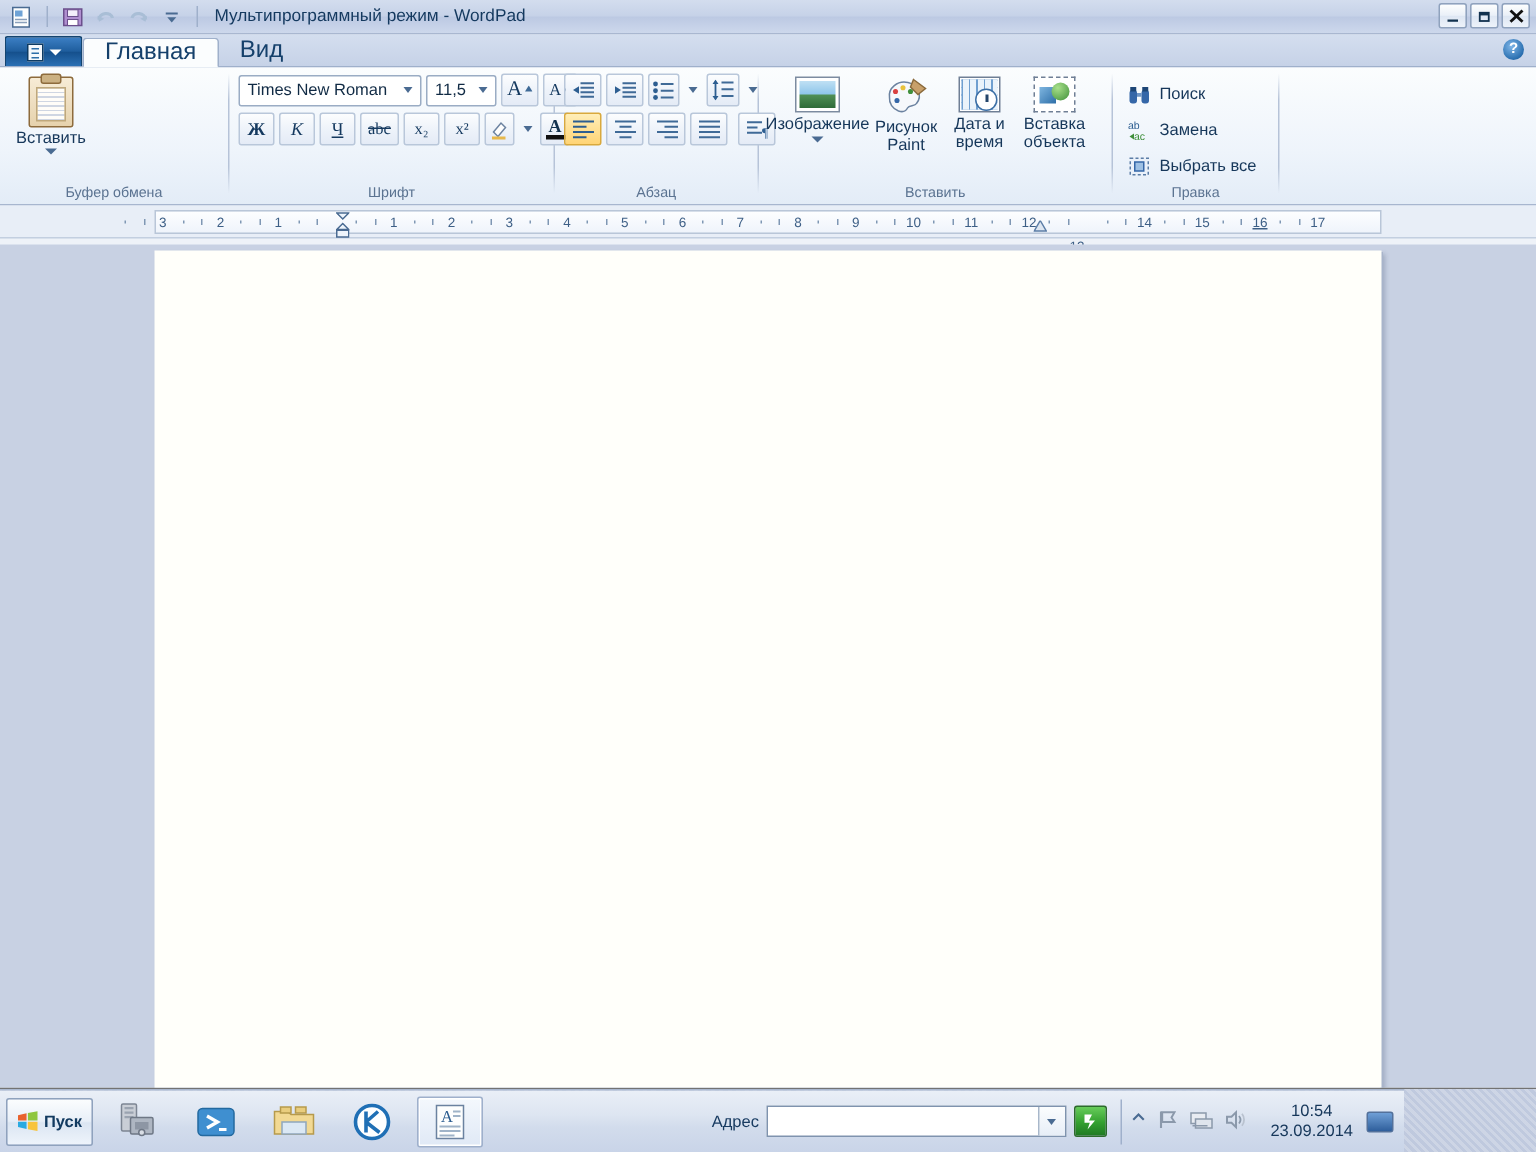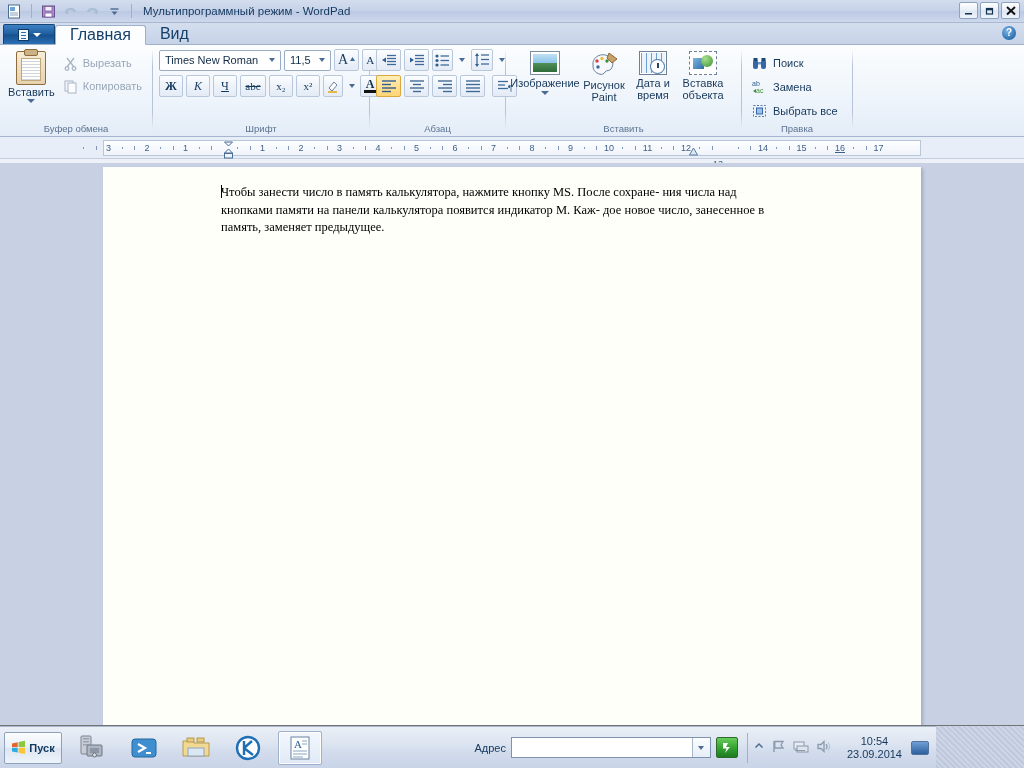--- a/index.html
+++ b/index.html
@@ -363,40 +363,20 @@
     <div class="ribbon">
 
       <div class="group" style="width:152px">
         <div class="group-body">
           <div class="paste-big">
             <div class="clipboard-ico">
                 <div class="lines"></div>
               </div>
             <div class="paste-label">Вставить</div>
             <div class="mini-chev"></div>
-          </div>
-          <div class="clip-cmds">
-            <div class="clip-cmd">
-              <svg width="15" height="15" viewBox="0 0 15 15">
-                <g stroke="#aab6c6" stroke-width="1.3" fill="none">
-                  <line x1="4" y1="2" x2="11" y2="11"></line>
-                    <line x1="11" y1="2" x2="4" y2="11"></line>
-                  <circle cx="4" cy="12.5" r="1.8"></circle>
-                    <circle cx="11" cy="12.5" r="1.8"></circle>
-                </g>
-              </svg>
-              <span>Вырезать</span>
-            </div>
-            <div class="clip-cmd">
-              <svg width="15" height="15" viewBox="0 0 15 15">
-                <rect x="2" y="2" width="8" height="10" fill="#f2f5f9" stroke="#aab6c6"></rect>
-                <rect x="5" y="4" width="8" height="10" fill="#fafcfe" stroke="#aab6c6"></rect>
-              </svg>
-              <span>Копировать</span>
-            </div>
           </div>
         </div>
         <div class="group-label">Буфер обмена</div>
       </div>
       <div class="gsep"></div>
 
       <div class="group" style="width:216px">
         <div class="group-body">
           <div class="fgrid">
             <div class="frow">
@@ -738,21 +718,20 @@
       <div class="ind-right">
         <svg width="9" height="8" viewBox="0 0 9 8">
             <path d="M4.5 0 L8.5 7 L0.5 7 Z" fill="#dde6f1" stroke="#5b7da6"></path>
           </svg>
       </div>
     </div>
 
     <div class="canvas">
       <div class="page">
         <div class="doctext">
-          <p><span class="caret"></span><span>Чтобы занести число в память калькулятора, нажмите кнопку MS. После сохране- ния числа над кнопками памяти на панели калькулятора появится индикатор М. Каж- дое новое число, занесенное в память, заменяет предыдущее.</span></p>
         </div>
       </div>
     </div>
   </div>
 
   <div class="taskbar">
     <div class="start-btn">
       <span class="orb">
         <svg width="15" height="15" viewBox="0 0 15 15">
           <path d="M1 3.5 L6.7 2.2 L6.7 7 L1 7 Z" fill="#e8622e"></path>

